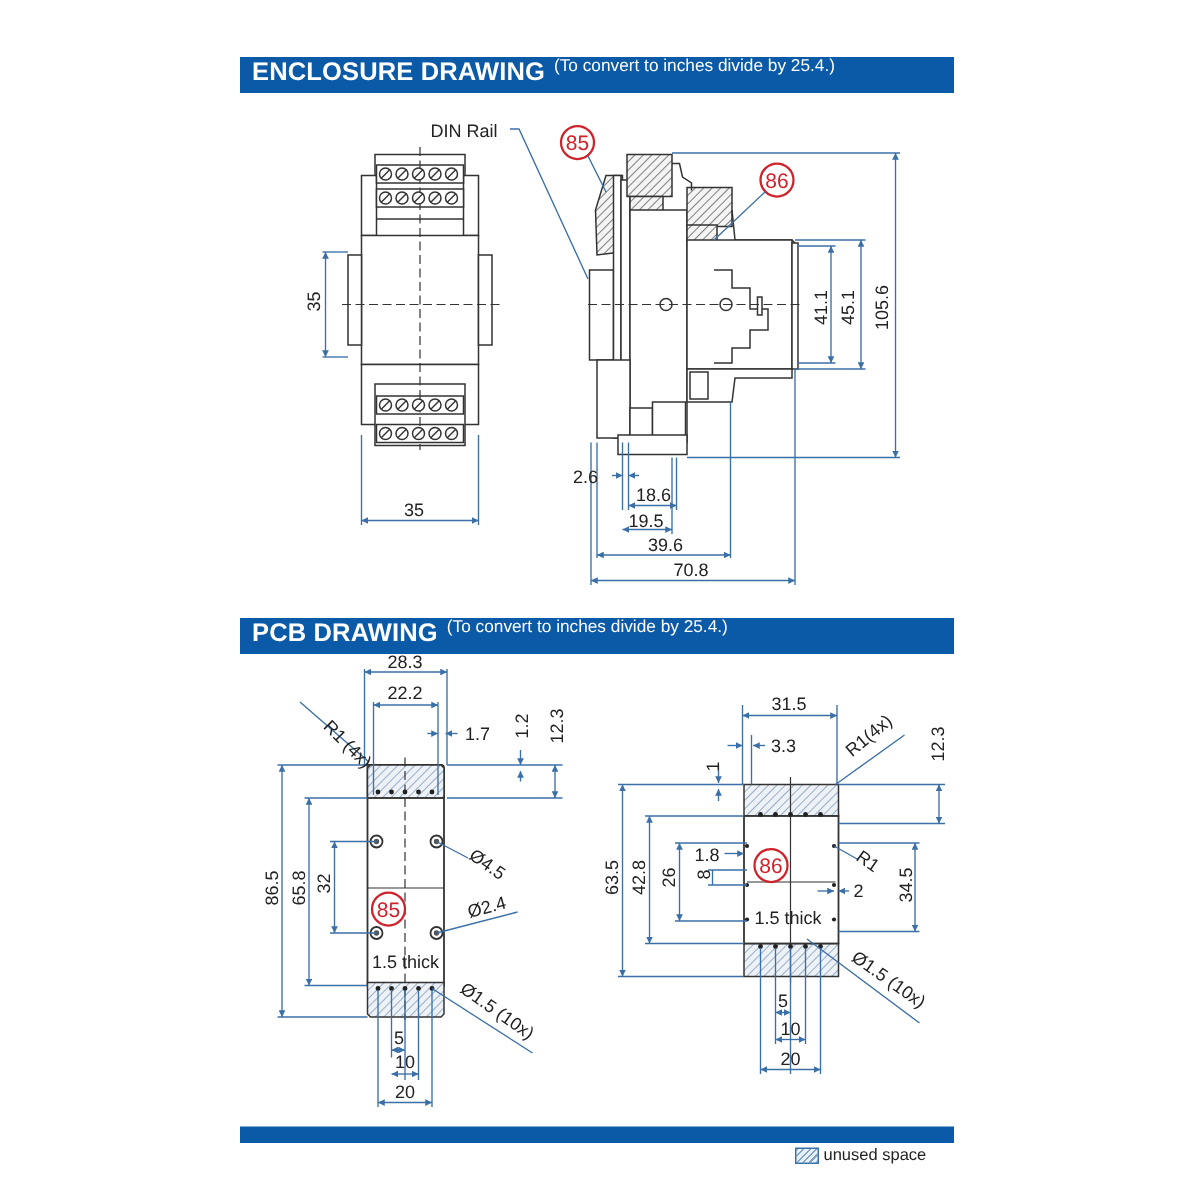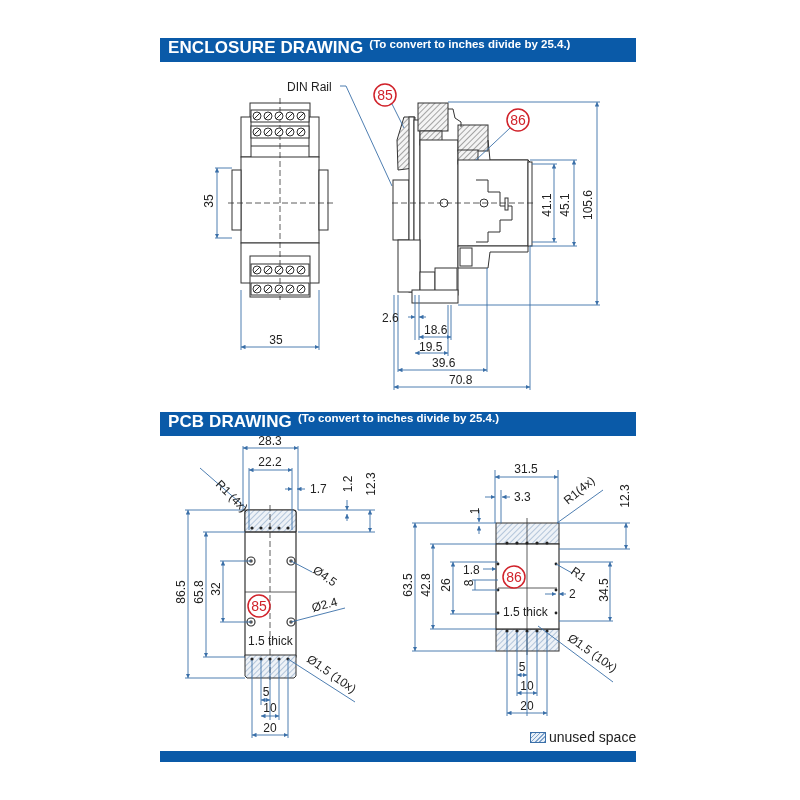--- a/index.html
+++ b/index.html
@@ -2,30 +2,30 @@
 <html><head>
 <meta charset="utf-8">
 <style>
   html, body { margin: 0; padding: 0; background: #ffffff; }
   body { width: 800px; height: 800px; position: relative; overflow: hidden;
          font-family: "Liberation Sans", sans-serif; }
   .section-bar { position: absolute; left: 160px; width: 476px; height: 24px;
                  background: #0a5aa8; color: #fff; display: flex; 
                  box-sizing: border-box; padding-left: 8px; white-space: nowrap; }
   .section-bar .title { font-weight: bold; font-size: 17px; letter-spacing: 0.1px; }
-  .section-bar .sub { font-weight: bold; font-size: 11.5px; margin-left: 6px; }
+  .section-bar .sub { font-weight: normal; font-size: 11.5px; margin-left: 6px; }
   #bar-enclosure { top: 38px; }
   #bar-pcb { top: 412px; }
   #bar-bottom { position: absolute; left: 160px; top: 751px; width: 476px; height: 11px; background: #0a5aa8; }
   svg#drawing { position: absolute; left: 0; top: 0; }
   .dim { fill: #222; font-size: 12px; font-family: "Liberation Sans", sans-serif; }
   .lbl { fill: #222; font-size: 12px; font-family: "Liberation Sans", sans-serif; }
   .callout-text { fill: #d0222a; font-size: 14px; font-family: "Liberation Sans", sans-serif; }
-  .legend { position: absolute; left: 530px; top: 729px; display: flex; align-items: center;
-            font-size: 14px; color: #222; }
+  .legend { position: absolute; left: 530px; top: 764px; display: flex; align-items: center;
+            font-size: 11px; color: #222; }
   .legend .swatch { width: 14px; height: 9px; border: 1px solid #3a6fa8; margin-right: 3px;
                     background: repeating-linear-gradient(135deg, #7fa3cc 0 1px, #e8f0f8 1px 3px); }
 </style>
 </head>
 <body>
 
 <div id="bar-enclosure" class="section-bar">
   <span class="title">ENCLOSURE DRAWING</span>
   <span class="sub">(To convert to inches divide by 25.4.)</span>
 </div>

